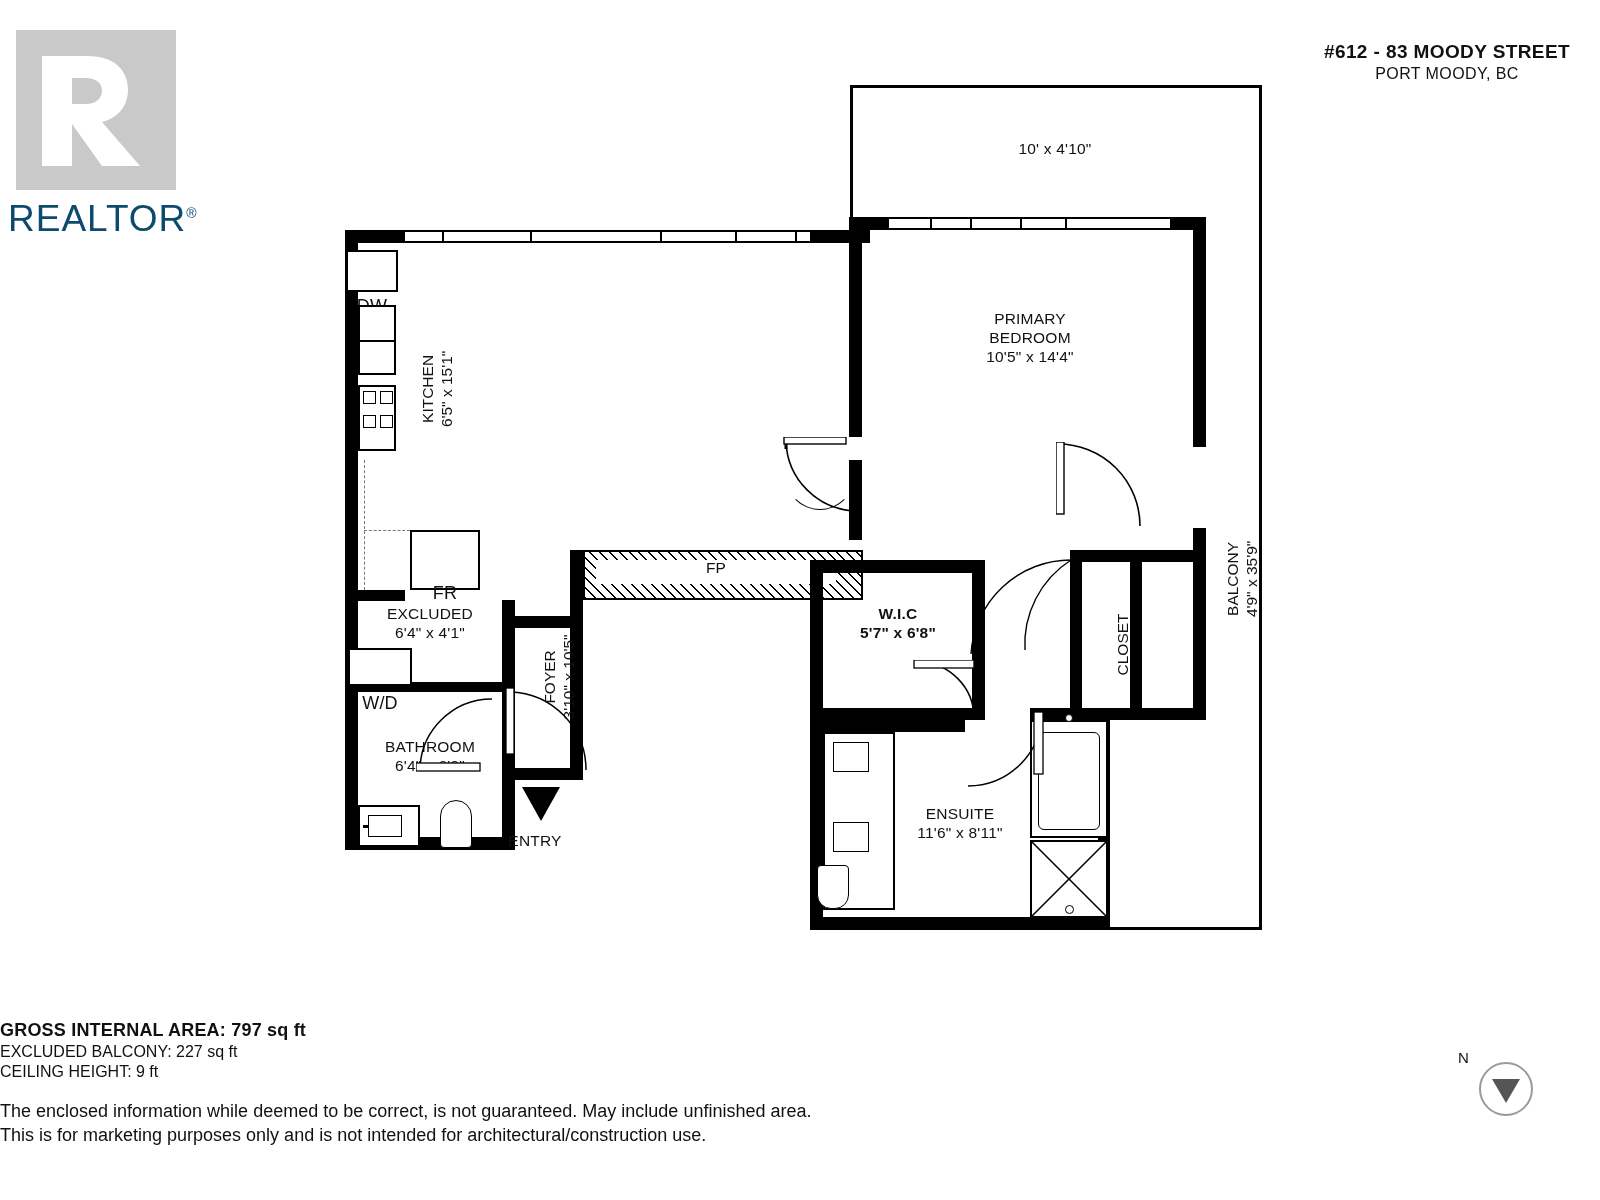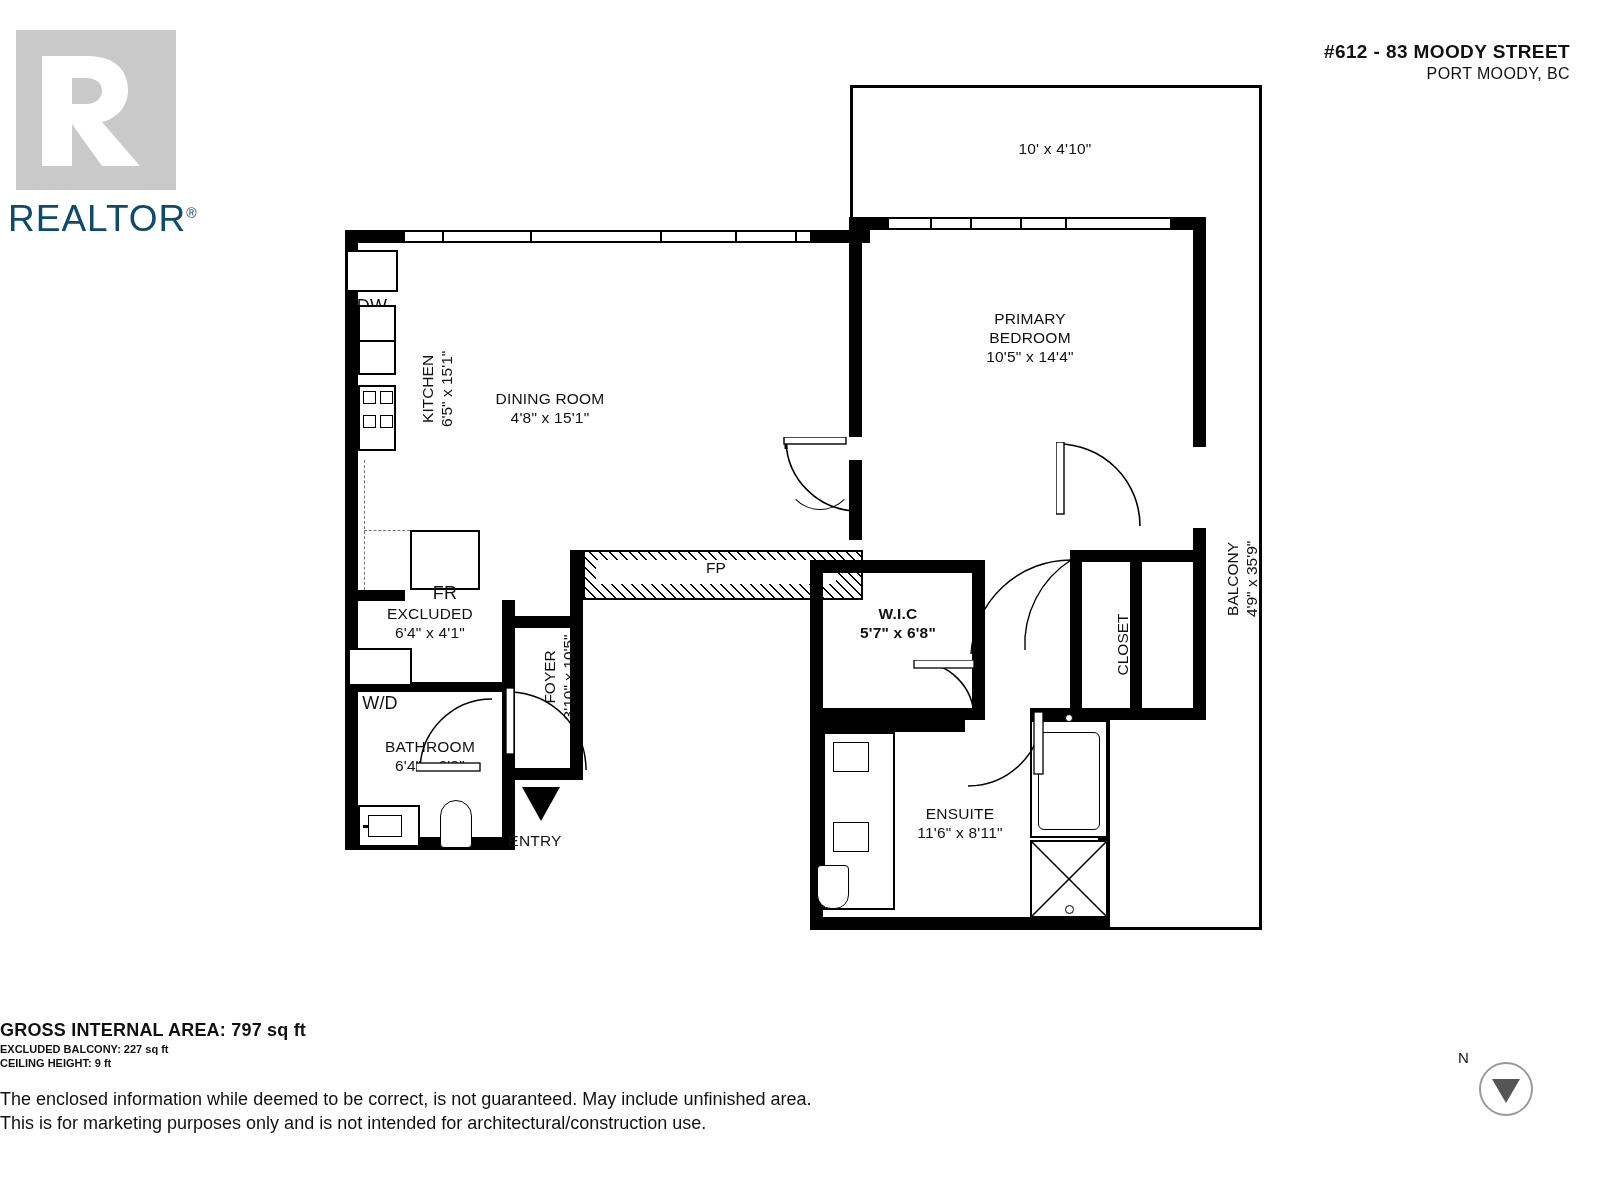--- a/index.html
+++ b/index.html
@@ -7,21 +7,21 @@
     width:1600px;height:1200px;
     background:#ffffff;
     font-family:"Liberation Sans", sans-serif;
     color:#111111;
     position:relative;
     overflow:hidden;
   }
   .abs{position:absolute;}
 
   
-  #header{right:30px;top:40px;text-align:right;line-height:1.25;}
+  #header{right:30px;top:40px;text-align:center;line-height:1.25;}
   #header .line1{font-size:19px;font-weight:bold;letter-spacing:.4px;}
   #header .line2{font-size:16px;letter-spacing:.4px;}
 
   
   #logo{left:8px;top:30px;width:200px;height:210px;}
   #logo .badge{
     position:absolute;left:8px;top:0;width:160px;height:160px;
     background:#c9c9c9;
   }
   #logo .badge svg{position:absolute;left:20px;top:18px;}
@@ -59,21 +59,21 @@
   .fp-inner{position:absolute;background:#fff;}
 
   
   #entry-arrow{position:absolute;width:0;height:0;
     border-left:19px solid transparent;border-right:19px solid transparent;border-top:34px solid #000;}
 
   
   #footer{left:0;right:0;top:1020px;text-align:left;}
   #footer .gia{font-size:18px;font-weight:bold;letter-spacing:.2px;}
   #footer .gia .val{font-weight:bold;}
-  #footer .sub{font-size:11px;margin-top:2px;font-weight:bold;}
+  #footer .sub{font-size:16px;margin-top:2px;}
   #footer .disc{margin-top:18px;font-size:18px;line-height:1.35;}
 
   
   #compass{right:58px;bottom:75px;width:66px;height:76px;}
   #compass .n{position:absolute;left:-18px;top:0;font-size:15px;}
 </style>
 </head>
 <body>
 
 <div id="header" class="abs">
@@ -192,24 +192,20 @@
     <span>FR</span>
   </div>
   <div class="dashed" style="left:34px;top:400px;height:130px;"></div>
   <div class="dashed-h" style="left:34px;top:470px;width:46px;"></div>
 
   <div class="vlabel" style="left:48px;top:310px;width:120px;">
     <span>KITCHEN</span>
     <span style="display:block;">6'5" x 15'1"</span>
   </div>
 
-  <div class="label" style="left:110px;top:330px;width:220px;">
-    <span class="nm">DINING ROOM</span>
-    <span class="dim">4'8" x 15'1"</span>
-  </div>
 
   <div class="label" style="left:575px;top:250px;width:250px;">
     <span class="nm">PRIMARY</span>
     <span class="nm">BEDROOM</span>
     <span class="dim">10'5" x 14'4"</span>
   </div>
 
   <div class="label" style="left:478px;top:545px;width:180px;font-weight:bold;">
     <span class="nm">W.I.C</span>
     <span class="dim">5'7" x 6'8"</span>

